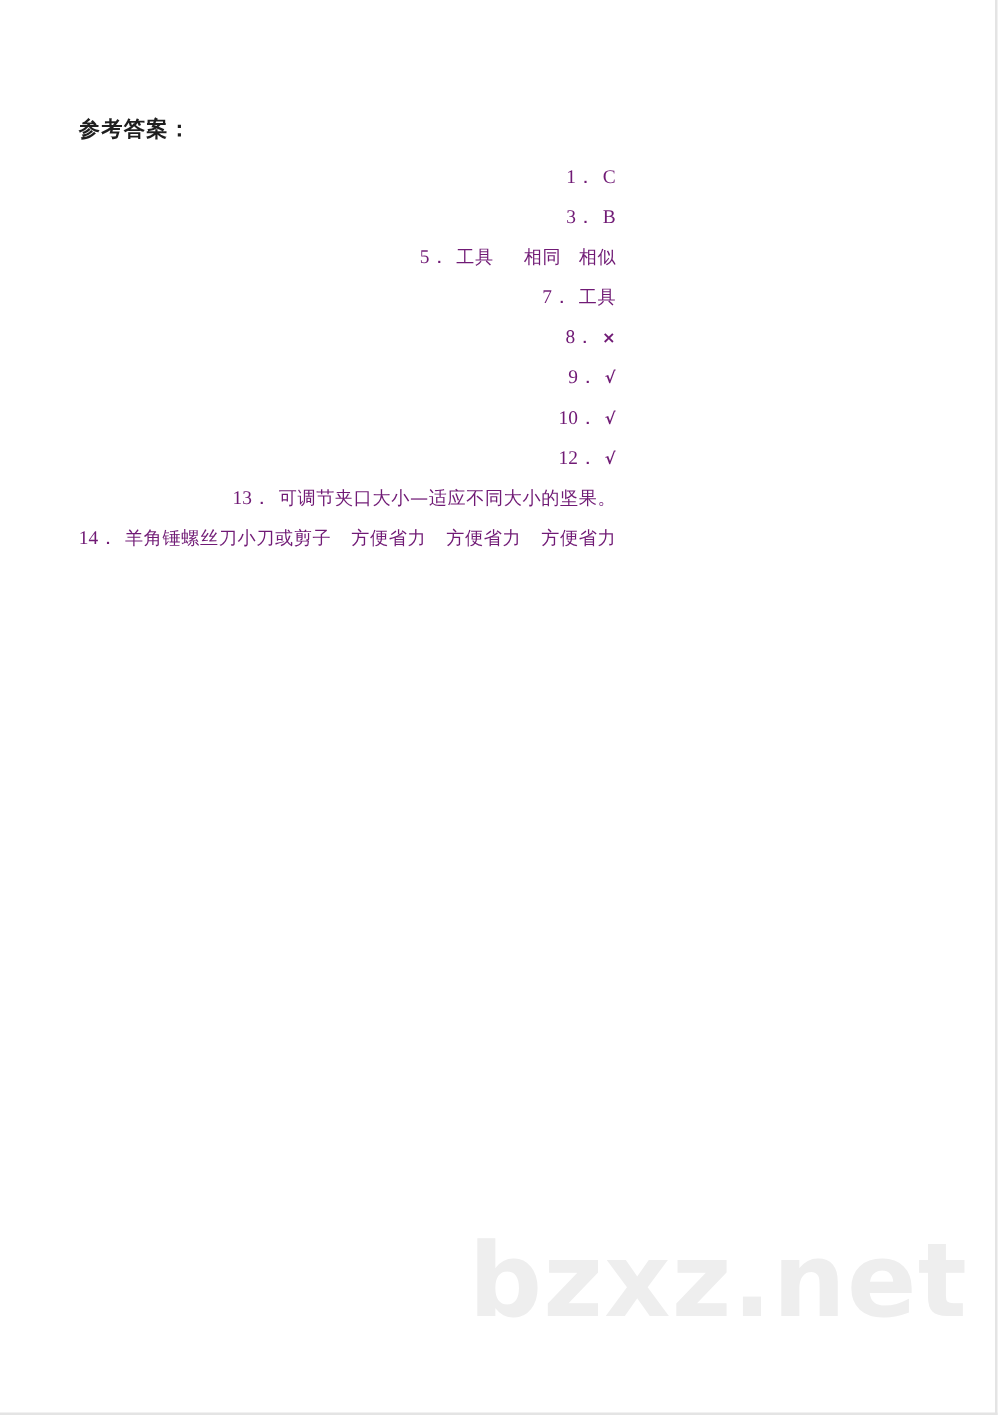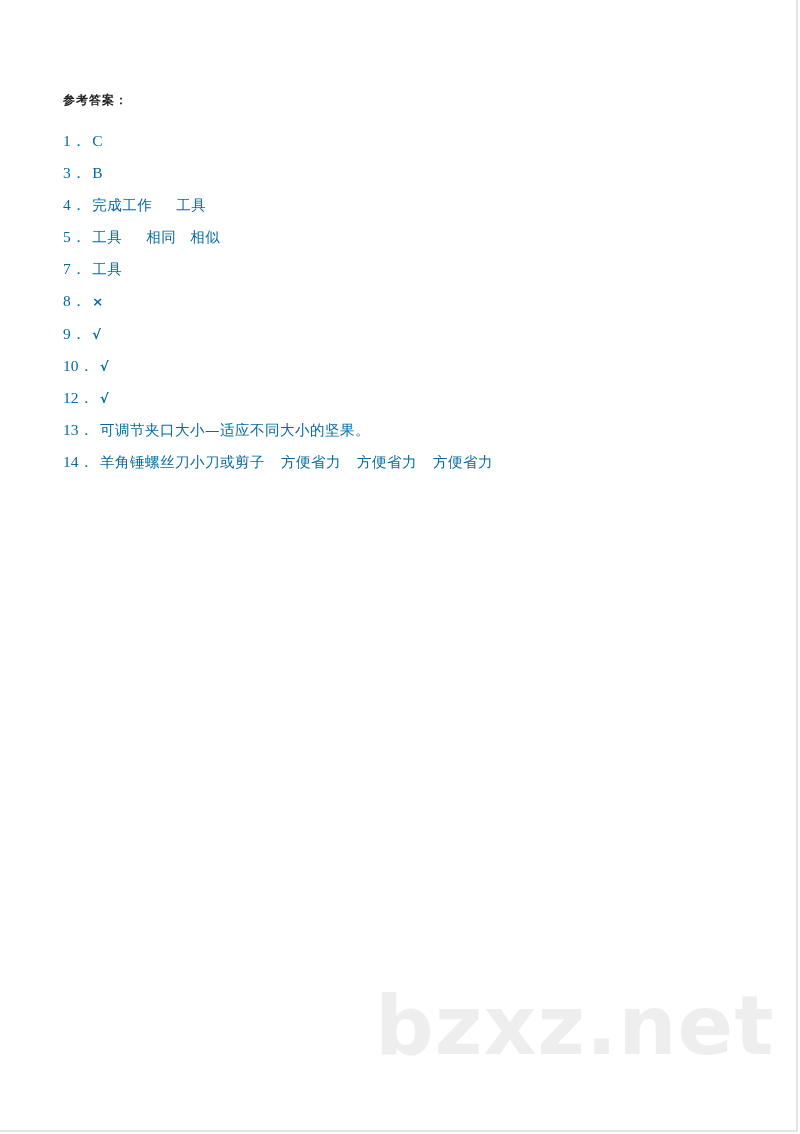--- a/index.html
+++ b/index.html
@@ -24,38 +24,39 @@
       background: #ffffff;
       border-right: 2px solid #e4e4e4;
       border-bottom: 2px solid #e4e4e4;
     }
     .heading {
       position: absolute;
       left: 63px;
       top: 92px;
       font-family: "DejaVu Sans", "Liberation Sans", sans-serif;
       font-weight: bold;
-      font-size: 12px;
+      font-size: 17px;
       color: #1e1e1e;
       letter-spacing: 1px;
     }
     .answers {
       position: absolute;
       left: 63px;
       top: 130px;
       margin: 0;
       padding: 0;
       list-style: none;
     }
     .answer {
       height: 32.1px;
       line-height: 22px;
       font-size: 15px;
       white-space: nowrap;
-      color: #0369a1;
+      color: #701a75;
+      text-align: right;
     }
     .num {
       display: inline-block;
       font-family: "Liberation Serif", "DejaVu Serif", serif;
       font-size: 15.5px;
     }
     .part {
       display: inline-block;
       font-family: "DejaVu Sans", "Liberation Sans", sans-serif;
       font-size: 14.5px;
@@ -90,23 +91,20 @@
   <div class="heading">参考答案：</div>
 
   <ul class="answers">
     <li class="answer">
       <span class="num">1．</span><span class="part latin" style="margin-left:6px">C</span>
     </li>
     <li class="answer">
       <span class="num">3．</span><span class="part latin" style="margin-left:6px">B</span>
     </li>
     <li class="answer">
-      <span class="num">4．</span><span class="part" style="margin-left:6px">完成工作</span><span class="part" style="margin-left:24px">工具</span>
-    </li>
-    <li class="answer">
       <span class="num">5．</span><span class="part" style="margin-left:6px">工具</span><span class="part" style="margin-left:24px">相同</span><span class="part" style="margin-left:14px">相似</span>
     </li>
     <li class="answer">
       <span class="num">7．</span><span class="part" style="margin-left:6px">工具</span>
     </li>
     <li class="answer">
       <span class="num">8．</span><span class="part mark" style="margin-left:6px">×</span>
     </li>
     <li class="answer">
       <span class="num">9．</span><span class="part mark" style="margin-left:6px">√</span>

